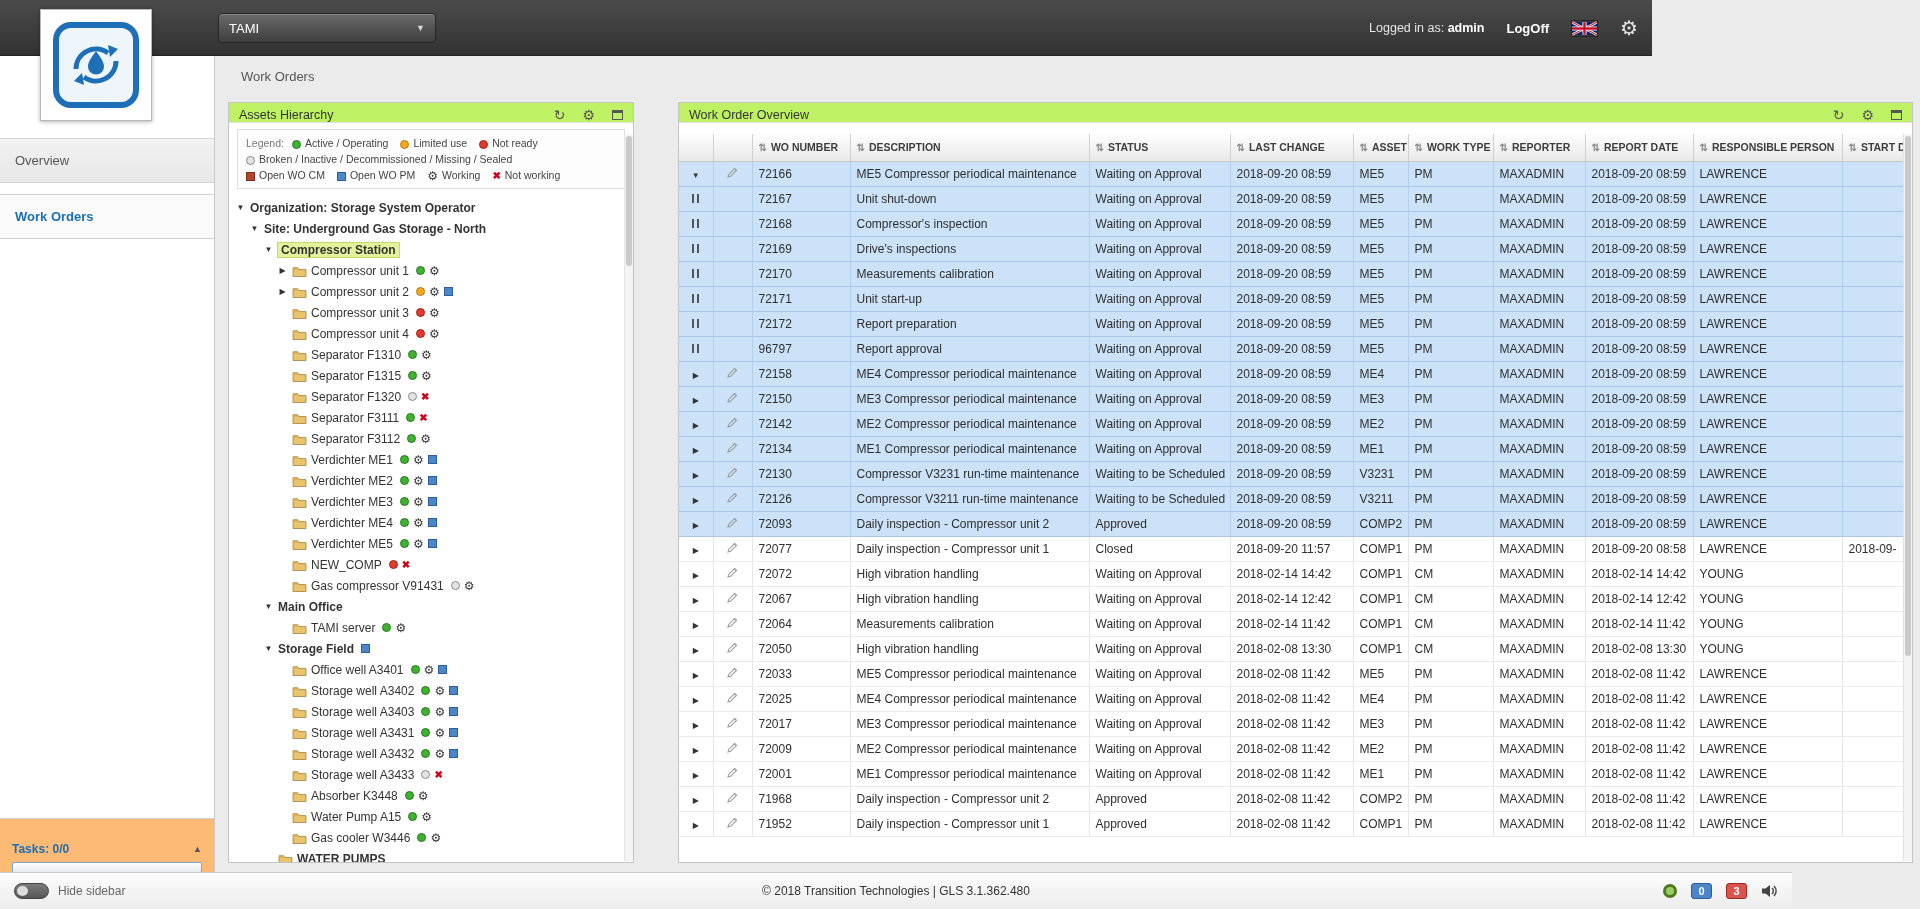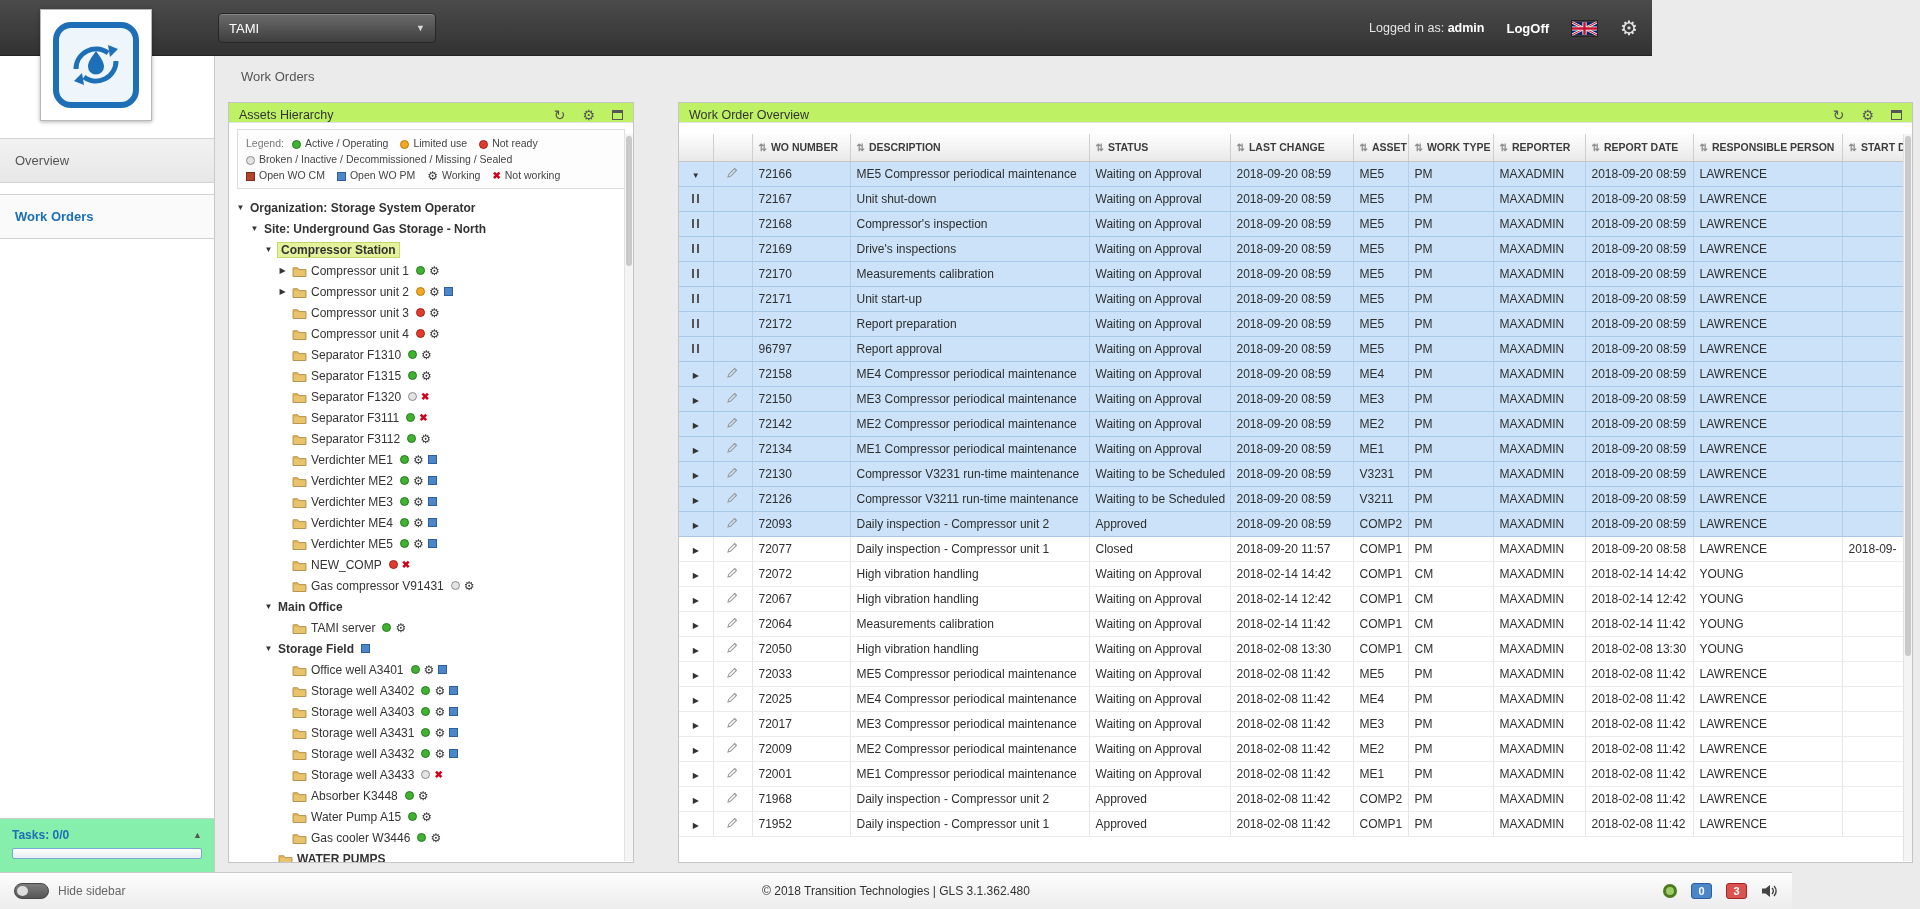--- a/index.html
+++ b/index.html
@@ -26,22 +26,22 @@
 
   
   .sidebar { position:absolute; left:0; top:56px; width:215px; bottom:37px; background:#fff;
     border-right:1px solid #c9c9c9; z-index:5; }
   .side-nav { margin-top:82px; }
   .nav-item { padding:13px 15px; font-size:13px; line-height:17px; color:#555;
     background:linear-gradient(#f2f2f2,#e7e7e7); border-bottom:1px solid #d3d3d3; cursor:pointer; }
   .nav-item:first-child { border-top:1px solid #d3d3d3; }
   .nav-item:last-child { margin-top:11px; border-top:1px solid #d3d3d3; background:#fafafa; }
   .nav-item.active { color:#1a6fb5; font-weight:bold; background:#fafafa; }
-  .tasks { position:absolute; left:0; right:0; bottom:0; height:54px; background:#86efac;
-    border-top:1px solid #cfcfcf; padding:9px 12px;margin-top:8px; }
+  .tasks { position:absolute; left:0; right:0; bottom:0; height:54px; background:#fdba74;
+    border-top:1px solid #cfcfcf; padding:23px 12px;margin-top:8px; }
   .tasks-header { display:flex; align-items:center; color:#1a6fb5; font-weight:bold; font-size:12px; }
   .tasks-collapse { margin-left:auto; color:#555; font-size:9px; cursor:pointer; }
   .tasks-bar { margin-top:6px; height:11px; width:190px; border:1px solid #7aa7d4; border-radius:2px;
     background:linear-gradient(#fdfdfd,#e7edf4); }
 
   
   .main { position:absolute; left:216px; top:56px; right:0; bottom:37px; background:#ebebeb; overflow:hidden; }
   .breadcrumb { position:absolute; left:25px; top:13px; font-size:13px; color:#555; }
   .panel { position:absolute; top:46px; bottom:9px; background:#fff; border:1px solid #c4c4c4; overflow:hidden; }
   .assets-panel { left:12px; width:406px; }

